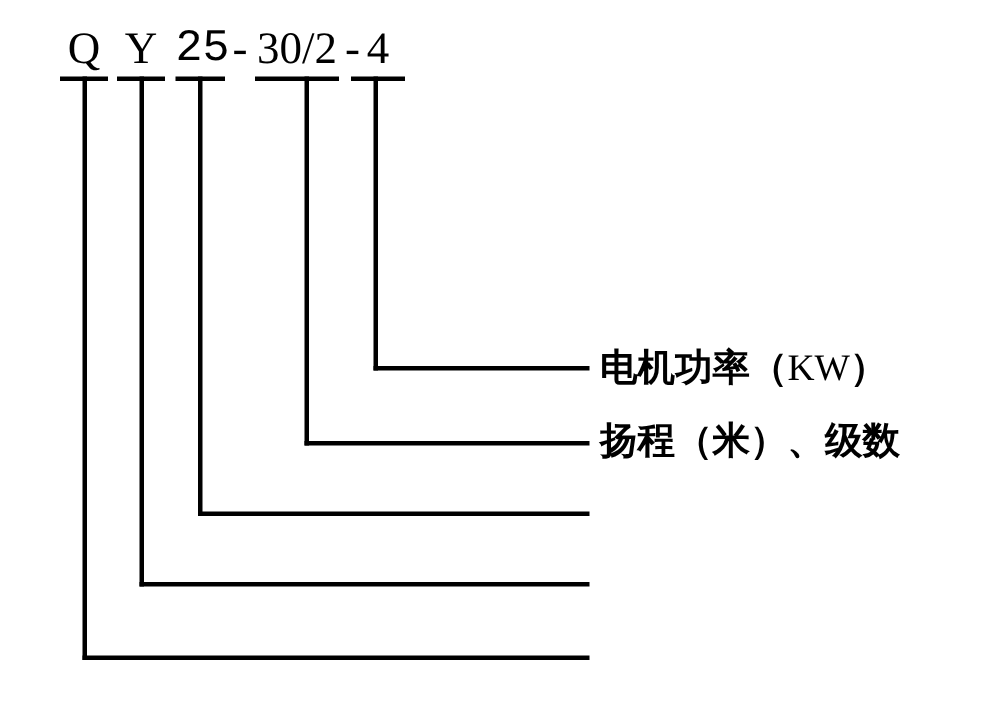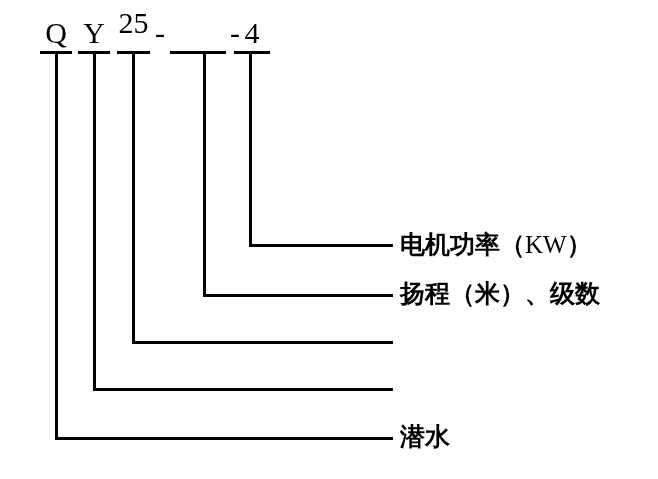--- a/index.html
+++ b/index.html
@@ -94,25 +94,26 @@
 <div id="diagram">
 
   <div class="code-row">
 
     <div class="code-seg" style="left:40px; top:18px; width:32px;">Q</div>
     <div class="code-bar" style="left:40px; top:51px; width:32px;"></div>
 
     <div class="code-seg" style="left:78px; top:18px; width:32px;">Y</div>
     <div class="code-bar" style="left:78px; top:51px; width:32px;"></div>
 
-    <div class="code-seg" style="left:117px; top:8px; width:33px;">25</div>
+    <div class="code-seg" style="left:117px; top:18px; width:33px;font-family:Liberation Mono, monospace;">25</div>
     <div class="code-bar" style="left:117px; top:51px; width:33px;"></div>
 
     <div class="code-seg" style="left:150px; top:18px; width:20px;">-</div>
 
+    <div class="code-seg" style="left:170px; top:18px; width:56px;">30/2</div>
     <div class="code-bar" style="left:170px; top:51px; width:56px;"></div>
 
     <div class="code-seg" style="left:226px; top:18px; width:18px;">-</div>
 
     <div class="code-seg" style="left:238px; top:18px; width:28px;">4</div>
     <div class="code-bar" style="left:234px; top:51px; width:36px;"></div>
   </div>
 
   <div class="vline" style="left:55px; top:51px; height:389px;"></div>
   <div class="hline" style="left:55px; top:437px; width:338px;"></div>
@@ -132,17 +133,14 @@
   <div class="label" style="left:400px; top:230px;">
     <span class="cjk">电机功率</span><span class="paren">（</span><span class="latin">KW</span><span class="paren">）</span>
   </div>
 
   <div class="label" style="left:400px; top:279px;">
     <span class="cjk">扬程</span><span class="paren">（</span><span class="cjk">米</span><span class="cjk">）、级数</span>
   </div>
 
 
 
-  <div class="label" style="left:400px; top:422px;">
-    <span class="cjk">潜水</span>
-  </div>
 
 </div>
 
 </body></html>

